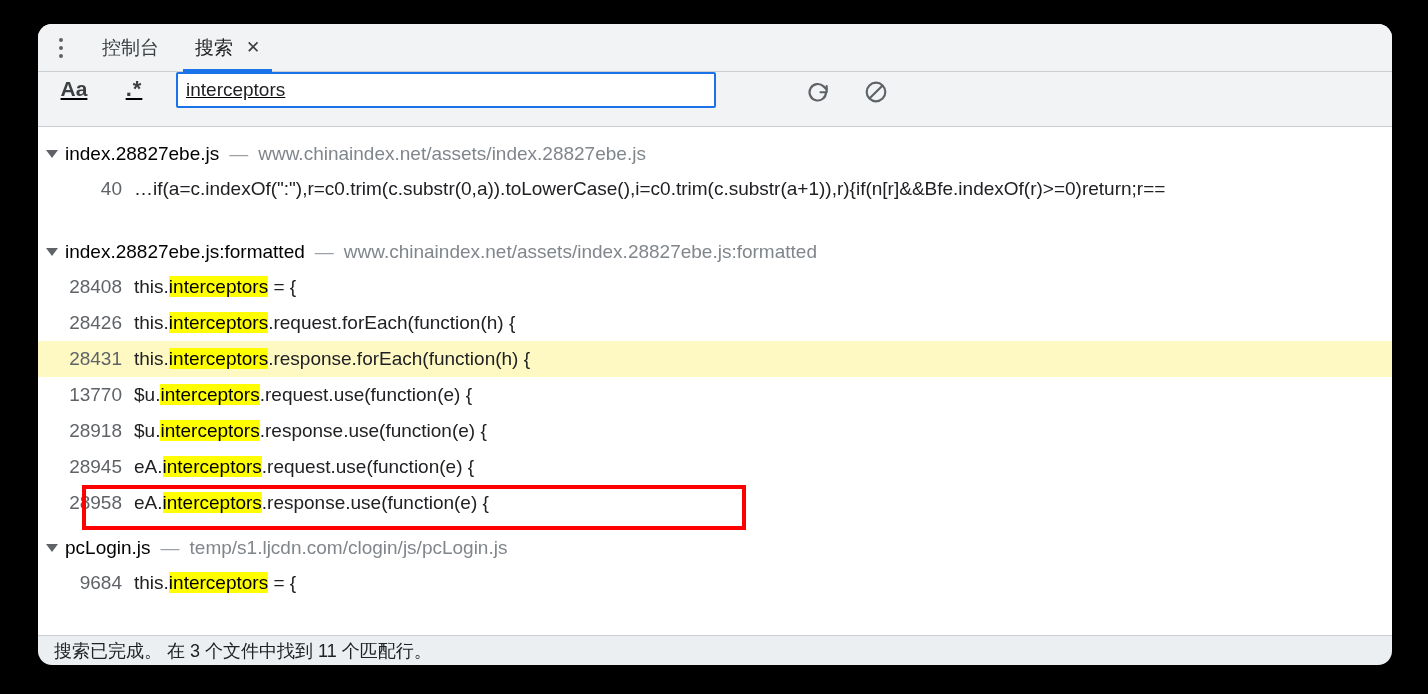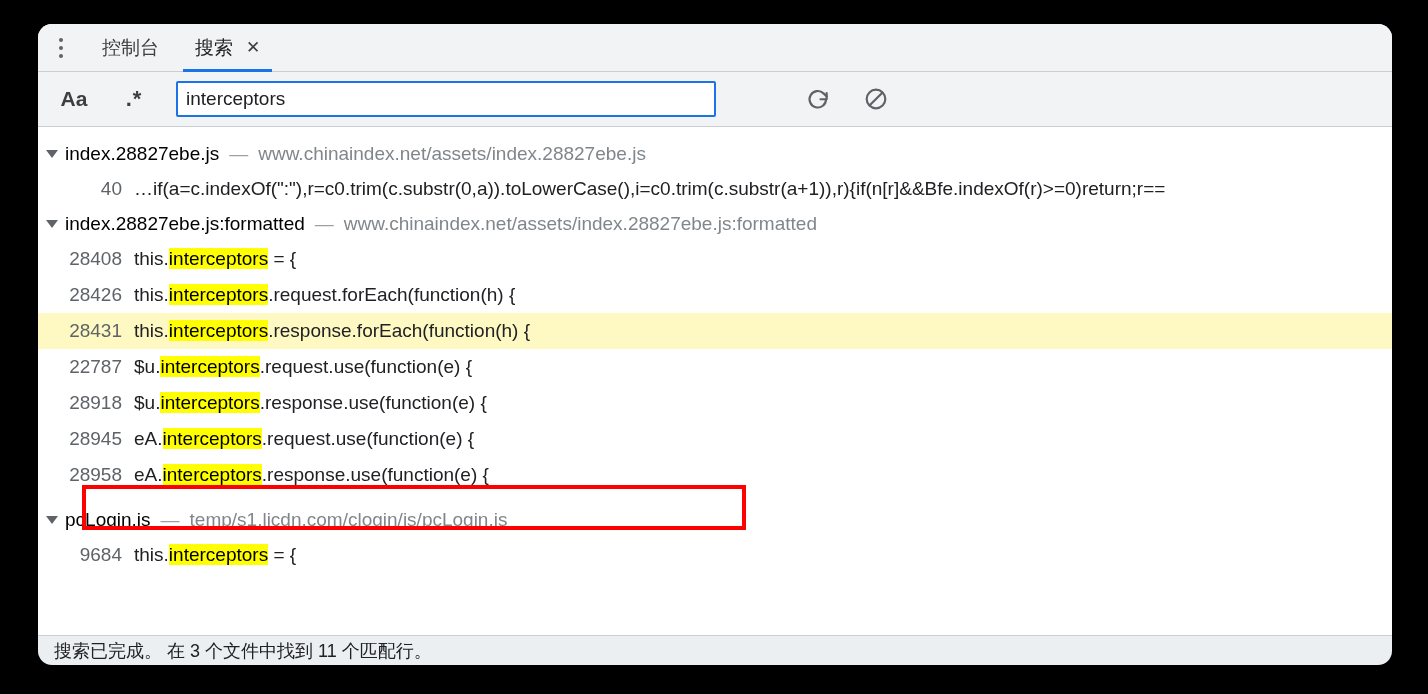--- a/index.html
+++ b/index.html
@@ -81,23 +81,24 @@
     line-height: 1;
     cursor: pointer;
   }
 
   
   #search-toolbar {
     height: 54px;
     background: #f1f3f4;
     border-bottom: 1px solid #cacdd1;
     display: flex;
-    align-items: center;
+    align-items: flex-start;
     flex: 0 0 auto;
     padding-left: 6px;
+    text-decoration: underline;
   }
   .tool-btn {
     height: 34px;
     min-width: 40px;
     display: flex;
     align-items: center;
     justify-content: center;
     font-size: 21px;
     font-weight: bold;
     color: #3c4043;
@@ -274,41 +275,41 @@
       <span class="tri"></span>
       <span class="group-name">index.28827ebe.js</span>
       <span class="group-dash">—</span>
       <span class="group-url">www.chinaindex.net/assets/index.28827ebe.js</span>
     </div>
     <div class="result-row">
       <span class="lineno">40</span>
       <span class="linecode"><span>…if(a=c.indexOf(":"),r=c0.trim(c.substr(0,a)).toLowerCase(),i=c0.trim(c.substr(a+1)),r){if(n[r]&amp;&amp;Bfe.indexOf(r)&gt;=0)return;r==</span></span>
     </div>
 
-    <div class="group-header" style="margin-top:0">
+    <div class="group-header" style="margin-top:28px">
       <span class="tri"></span>
       <span class="group-name">index.28827ebe.js:formatted</span>
       <span class="group-dash">—</span>
       <span class="group-url">www.chinaindex.net/assets/index.28827ebe.js:formatted</span>
     </div>
 
     <div class="result-row">
       <span class="lineno">28408</span>
       <span class="linecode"><span>this.</span><span class="hl">interceptors</span><span> = {</span></span>
     </div>
     <div class="result-row">
       <span class="lineno">28426</span>
       <span class="linecode"><span>this.</span><span class="hl">interceptors</span><span>.request.forEach(function(h) {</span></span>
     </div>
     <div class="result-row selected">
       <span class="lineno">28431</span>
       <span class="linecode"><span>this.</span><span class="hl">interceptors</span><span>.response.forEach(function(h) {</span></span>
     </div>
     <div class="result-row">
-      <span class="lineno">22787</span>
+      <span class="lineno">13770</span>
       <span class="linecode"><span>$u.</span><span class="hl">interceptors</span><span>.request.use(function(e) {</span></span>
     </div>
     <div class="result-row">
       <span class="lineno">28918</span>
       <span class="linecode"><span>$u.</span><span class="hl">interceptors</span><span>.response.use(function(e) {</span></span>
     </div>
     <div class="result-row">
       <span class="lineno">28945</span>
       <span class="linecode"><span>eA.</span><span class="hl">interceptors</span><span>.request.use(function(e) {</span></span>
     </div>

